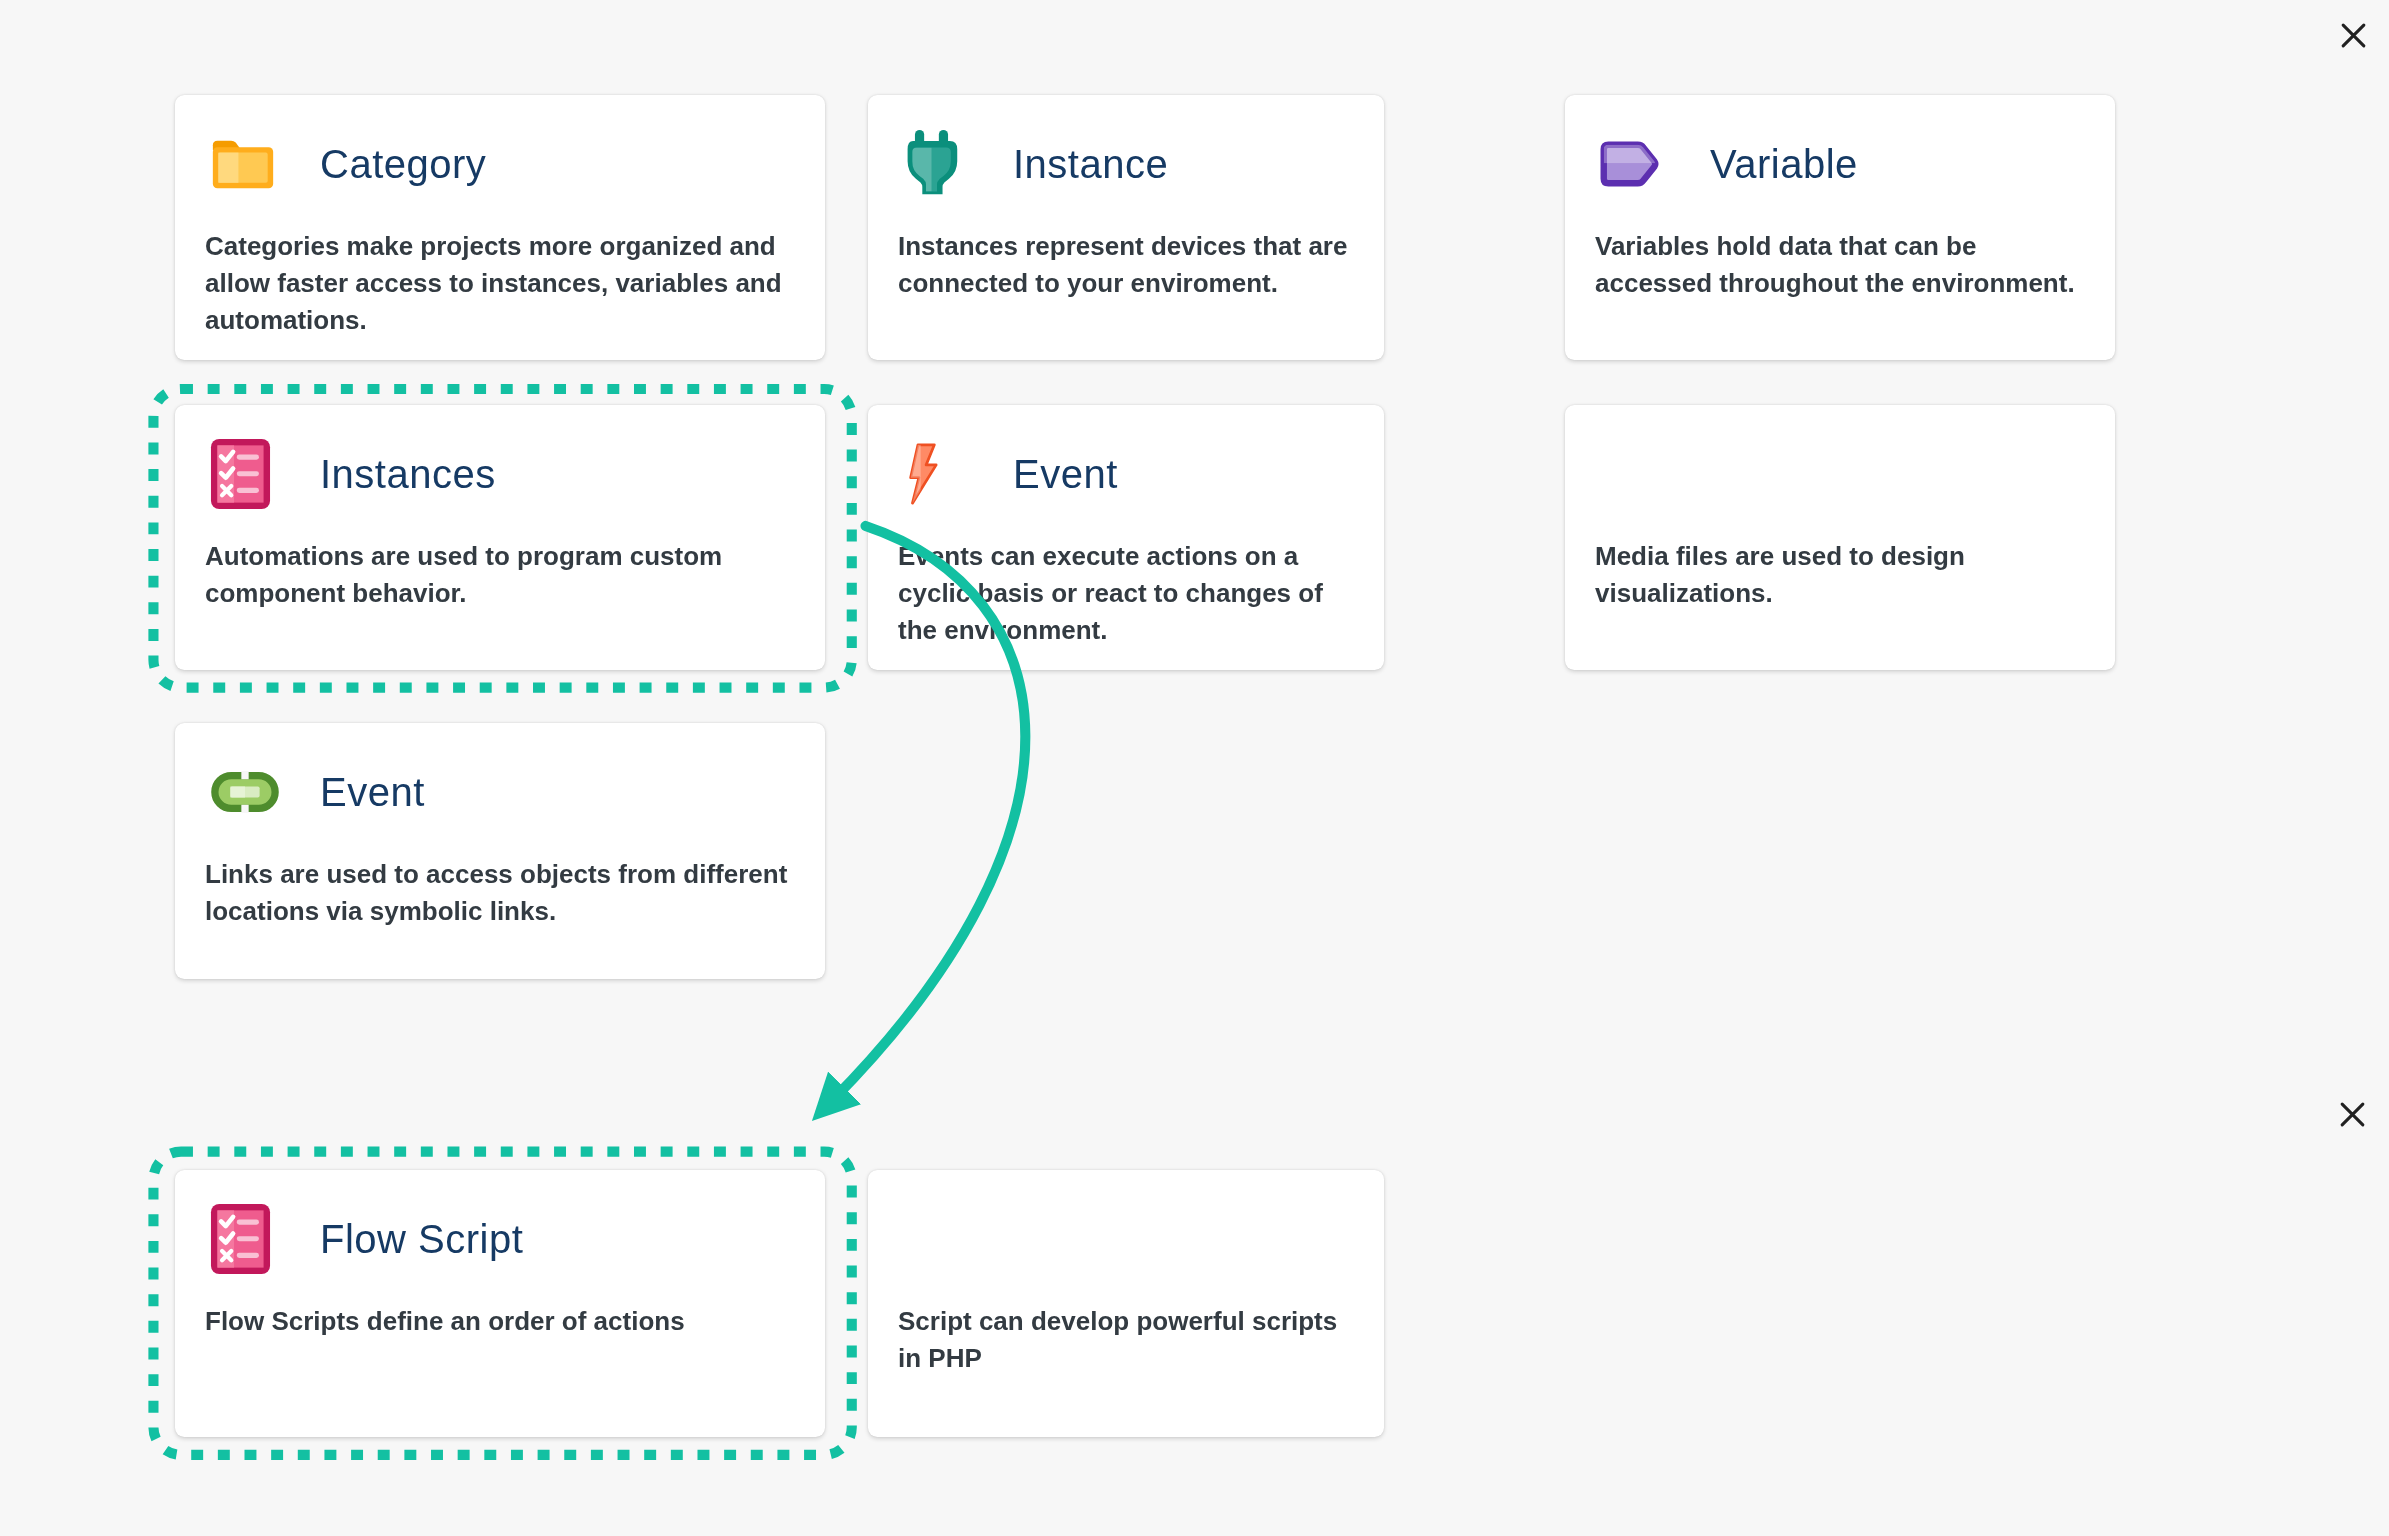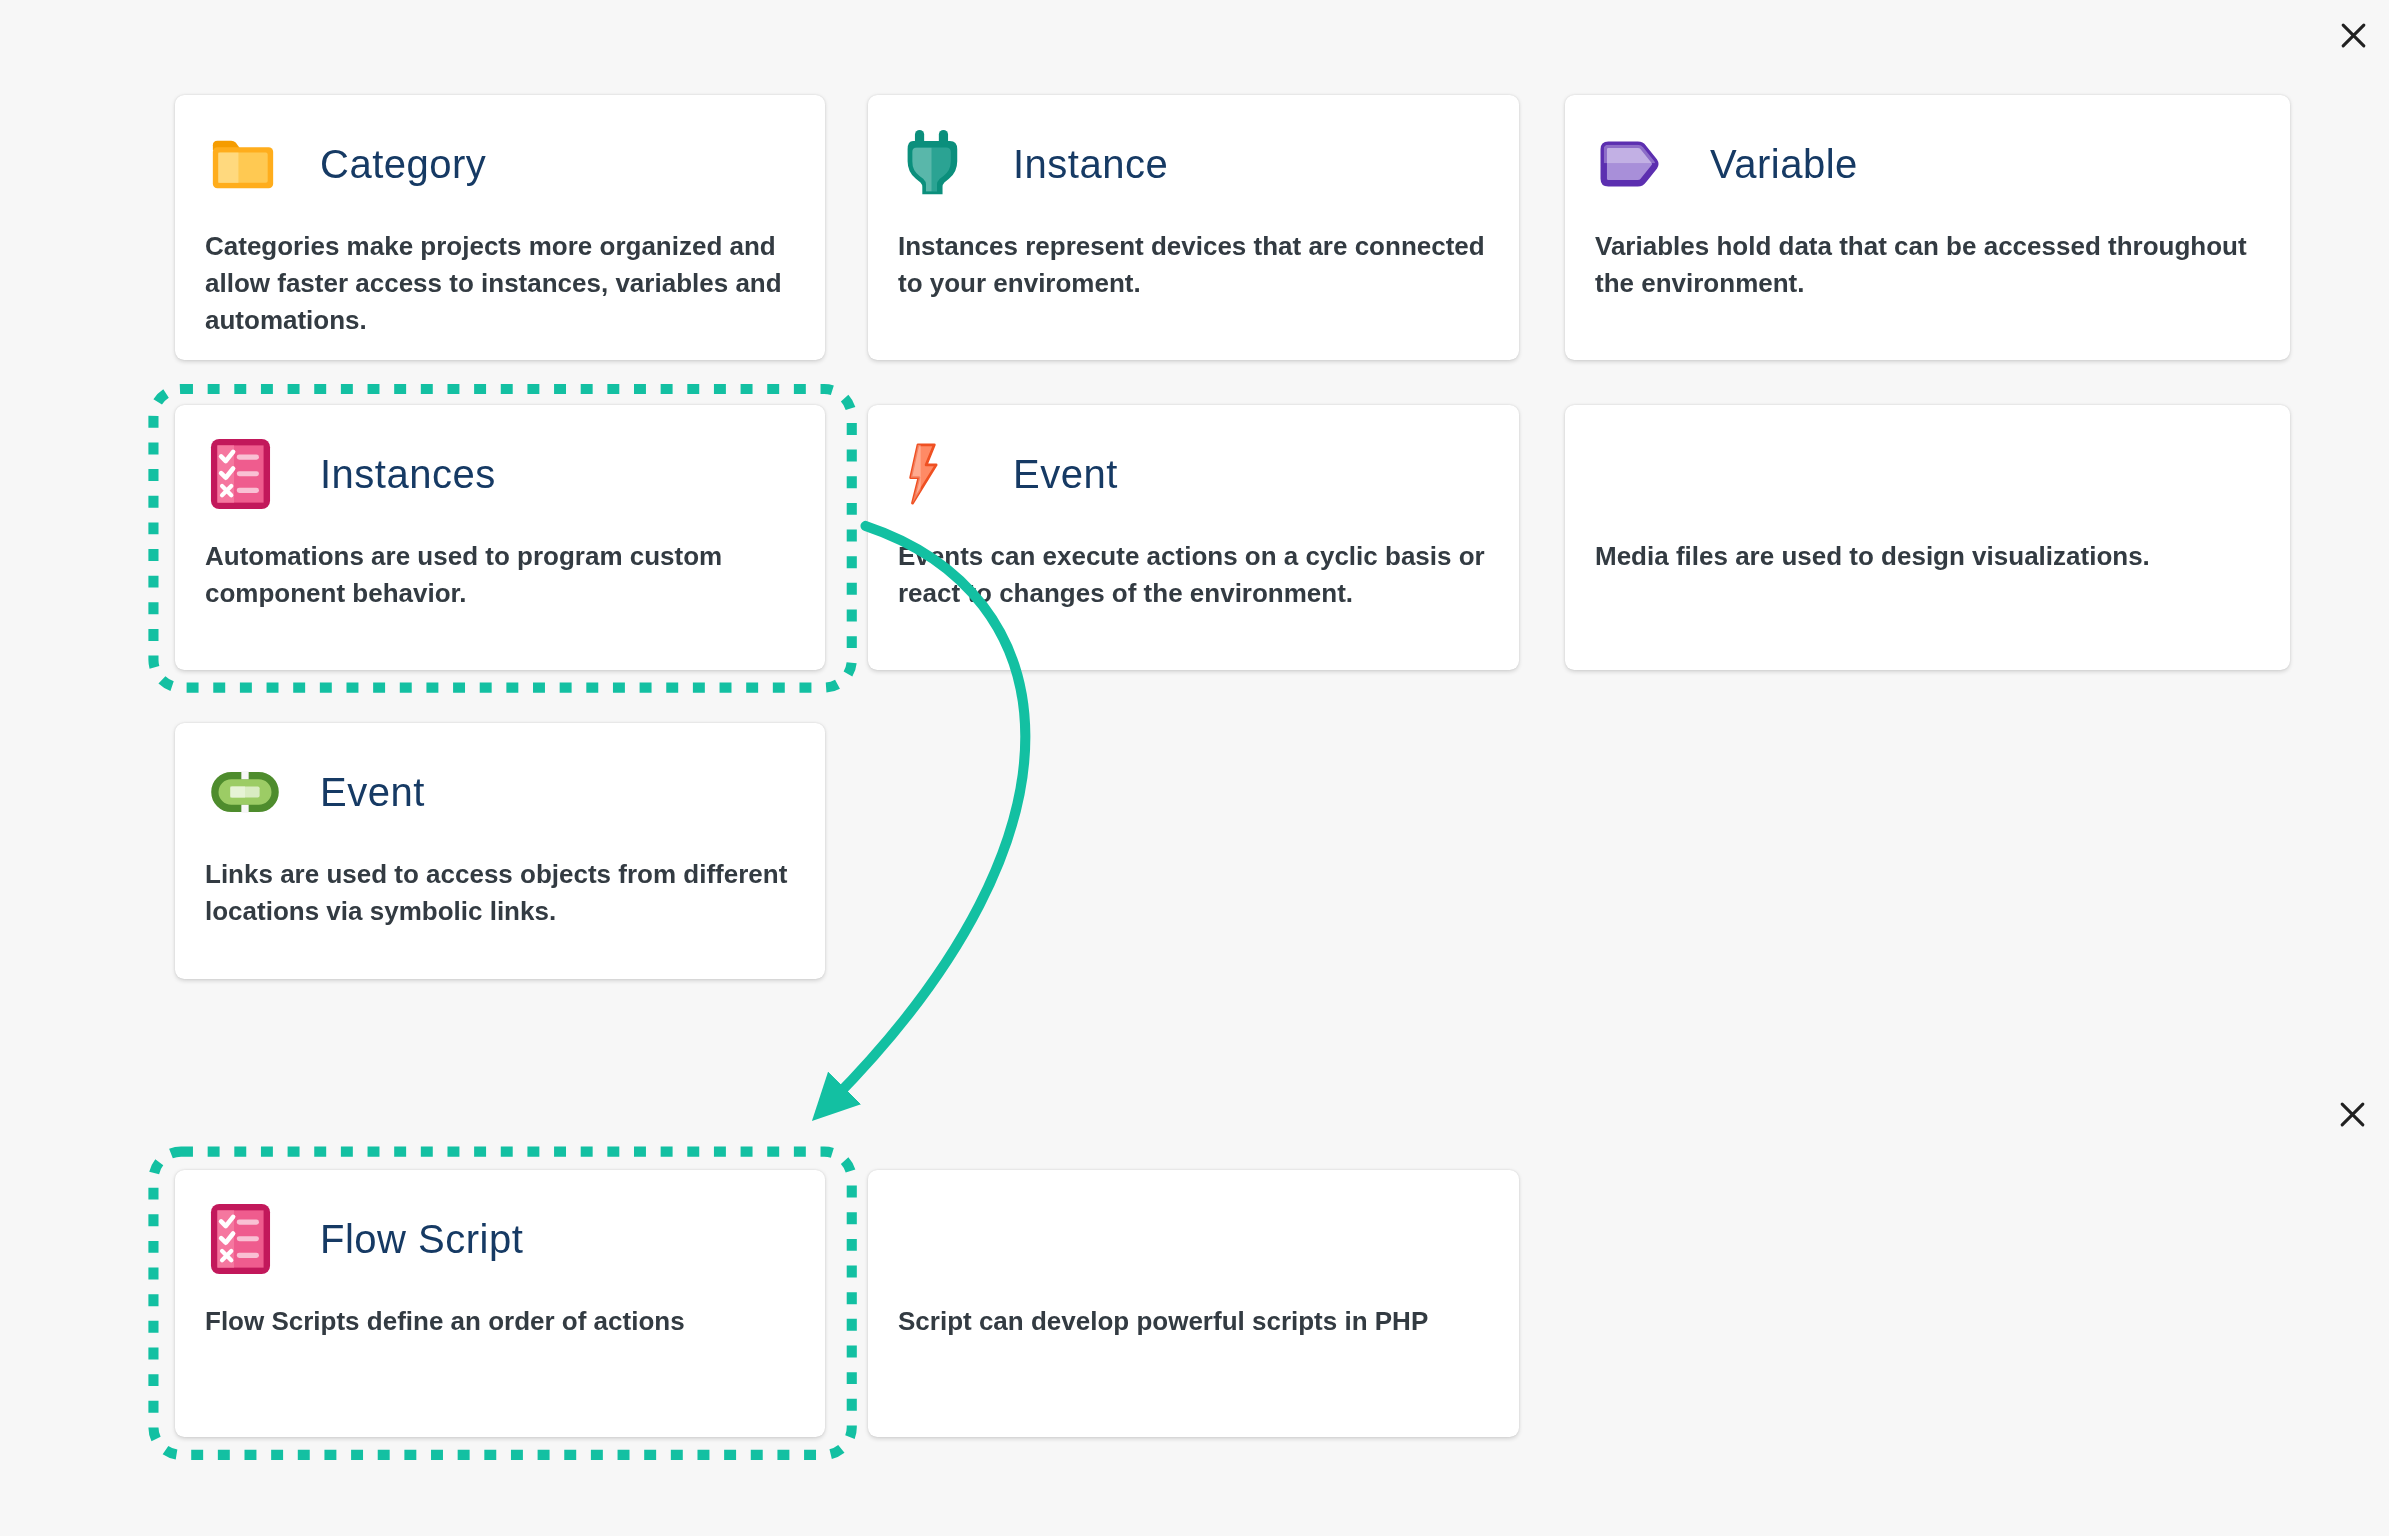--- a/index.html
+++ b/index.html
@@ -6,21 +6,21 @@
     --accent:#13c0a2; --bg:#f7f7f7; --card-bg:#ffffff;
     --title-color:#163a64; --text-color:#333b42; --close-color:#212121;
   }
   *{margin:0;padding:0;box-sizing:border-box;}
   html,body{width:2389px;height:1537px;background:var(--bg);
     font-family:"Liberation Sans",sans-serif;overflow:hidden;}
   .stage{position:relative;width:2389px;height:1537px;border-radius:28px;}
 
   .card{position:absolute;background:var(--card-bg);border-radius:9.2px;
     box-shadow:0 1.8px 4.6px rgba(0,0,0,0.14),0 0 1.8px rgba(0,0,0,0.10);}
-  .c1{left:175px;width:650px}.c2{left:868px;width:651px}.c3{left:1565px;width:725px}
+  .c1{left:175px;width:650px}.c2{left:868px;width:516px}.c3{left:1565px;width:550px}
   .r1{top:95px;height:265px}.r2{top:405px;height:265px}
   .r3{top:723px;height:256px}.r4{top:1170px;height:267px}
 
   .card-header{position:absolute;left:35px;top:0;height:138px;right:18.4px;
     display:flex;align-items:center;}
   .icon-box{width:110px;flex:0 0 110px;display:flex;align-items:center;}
   .card-title{font-size:40px;font-weight:400;color:var(--title-color);letter-spacing:0.5px;}
   .card-desc{position:absolute;left:30px;right:30px;top:133px;
     font-size:26px;line-height:37px;color:var(--text-color);font-weight:bold;}
   .card-automation .card-desc{max-width:538px;}

